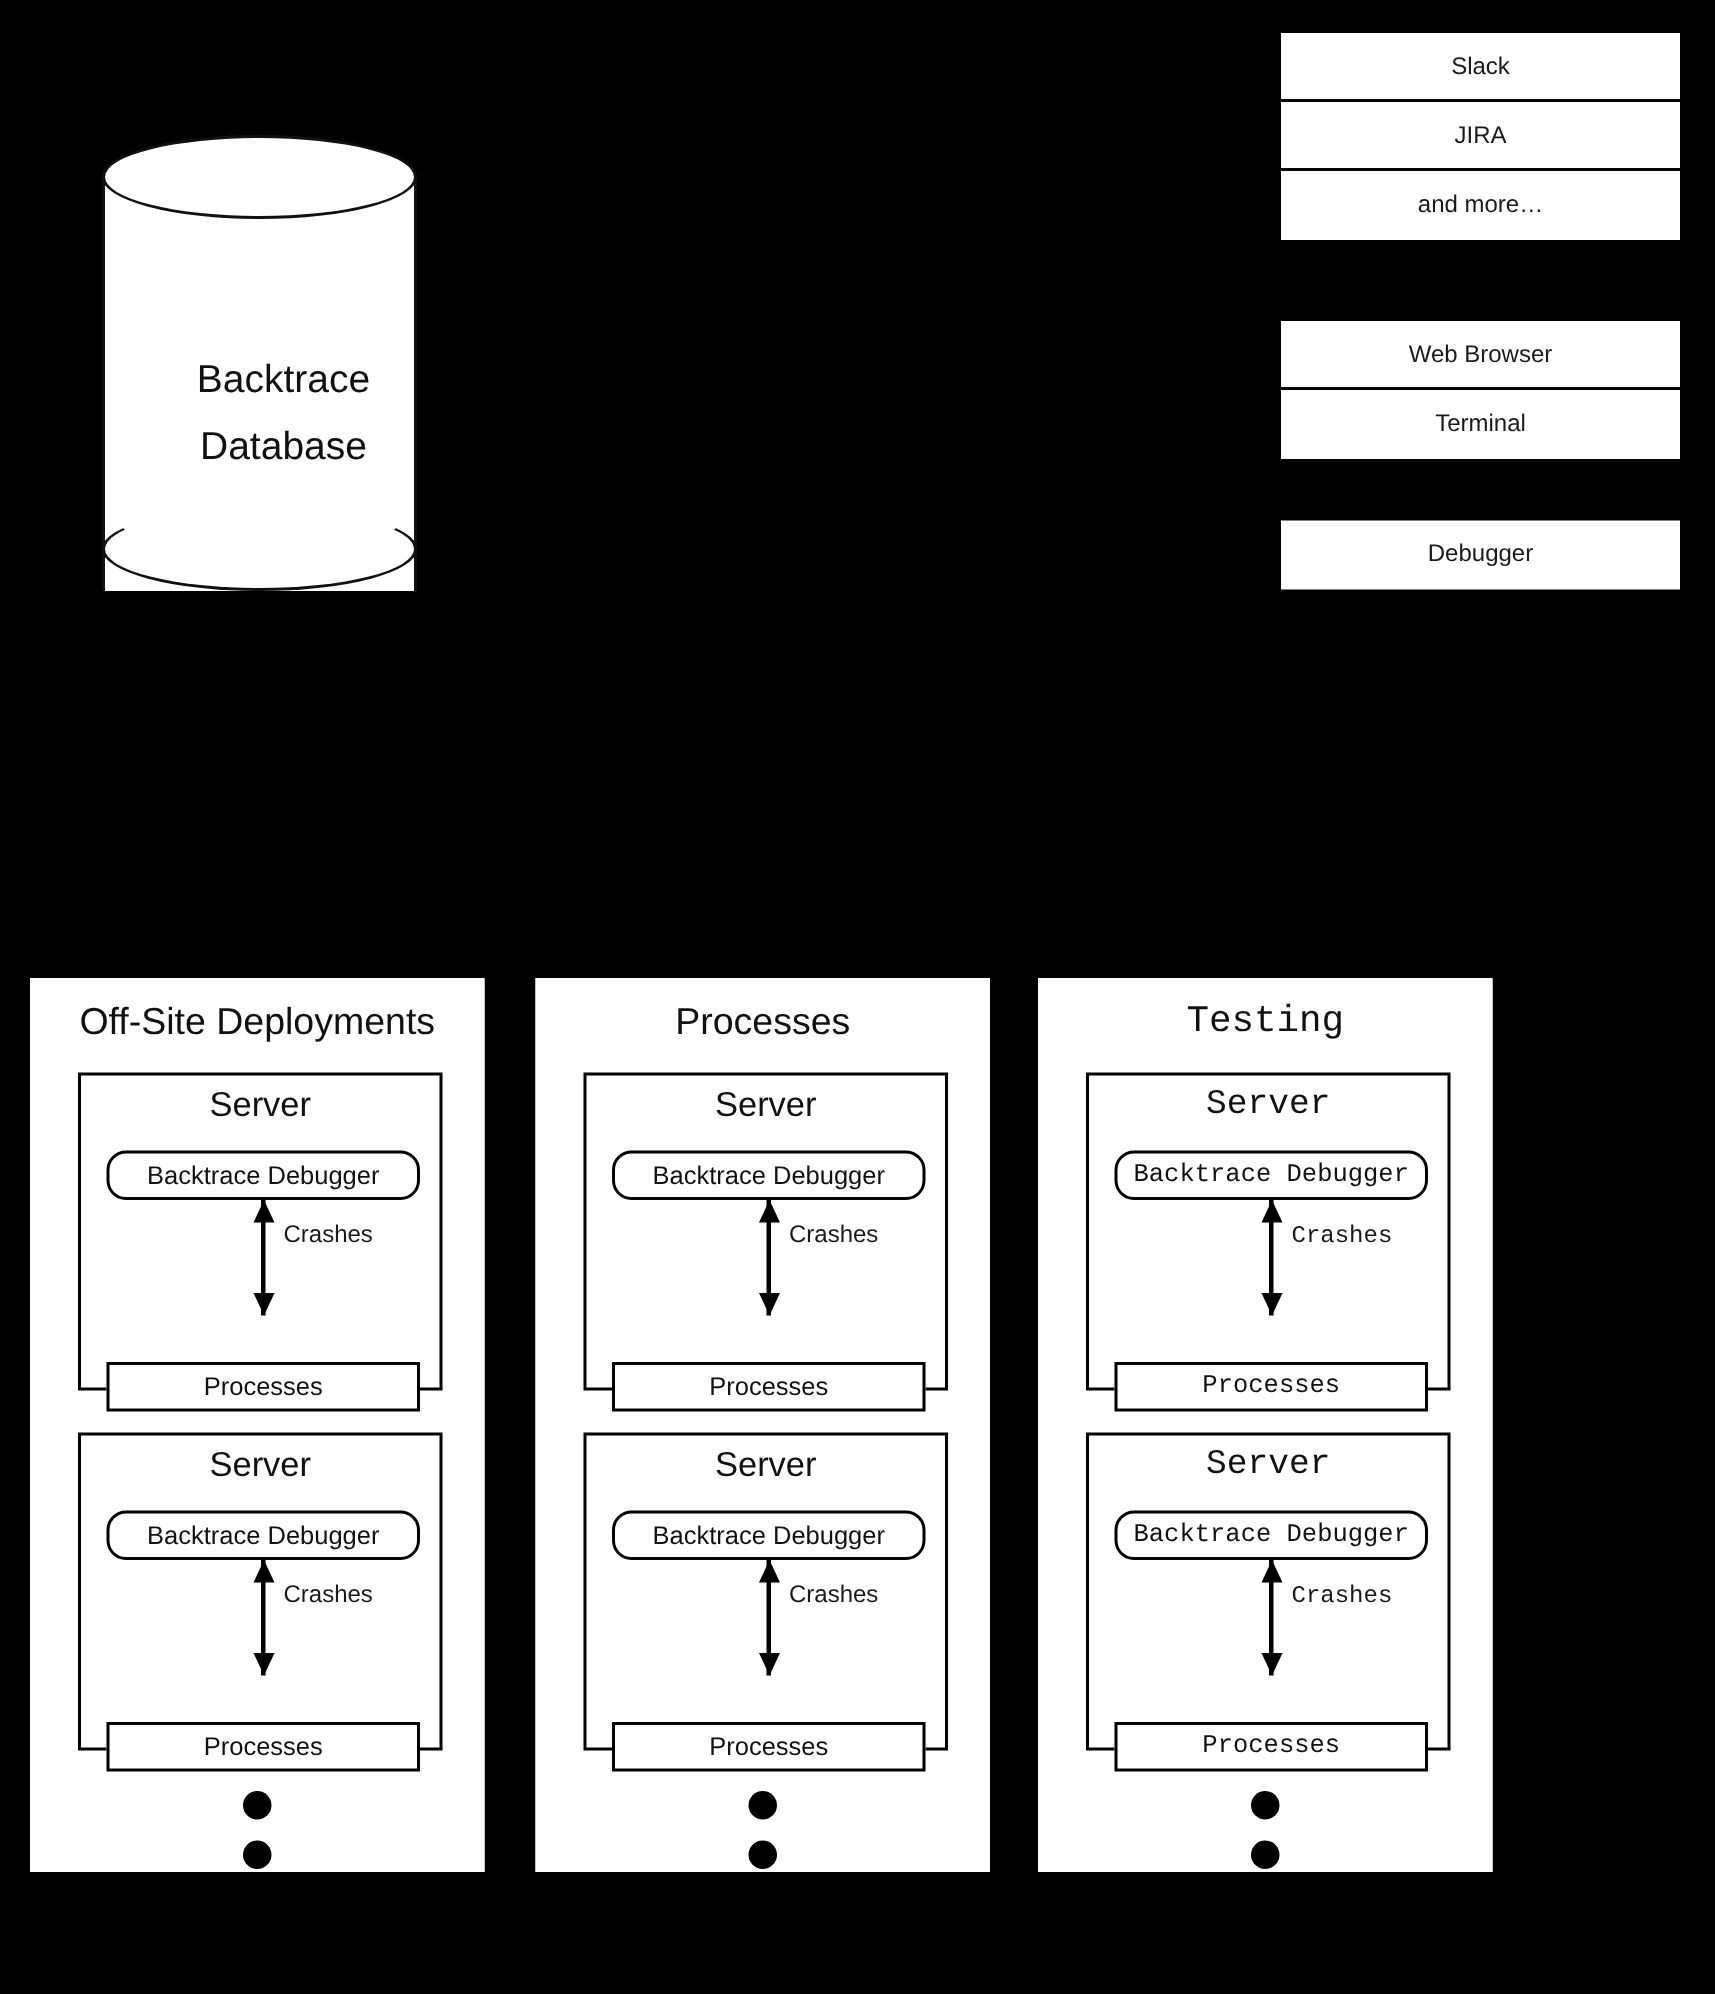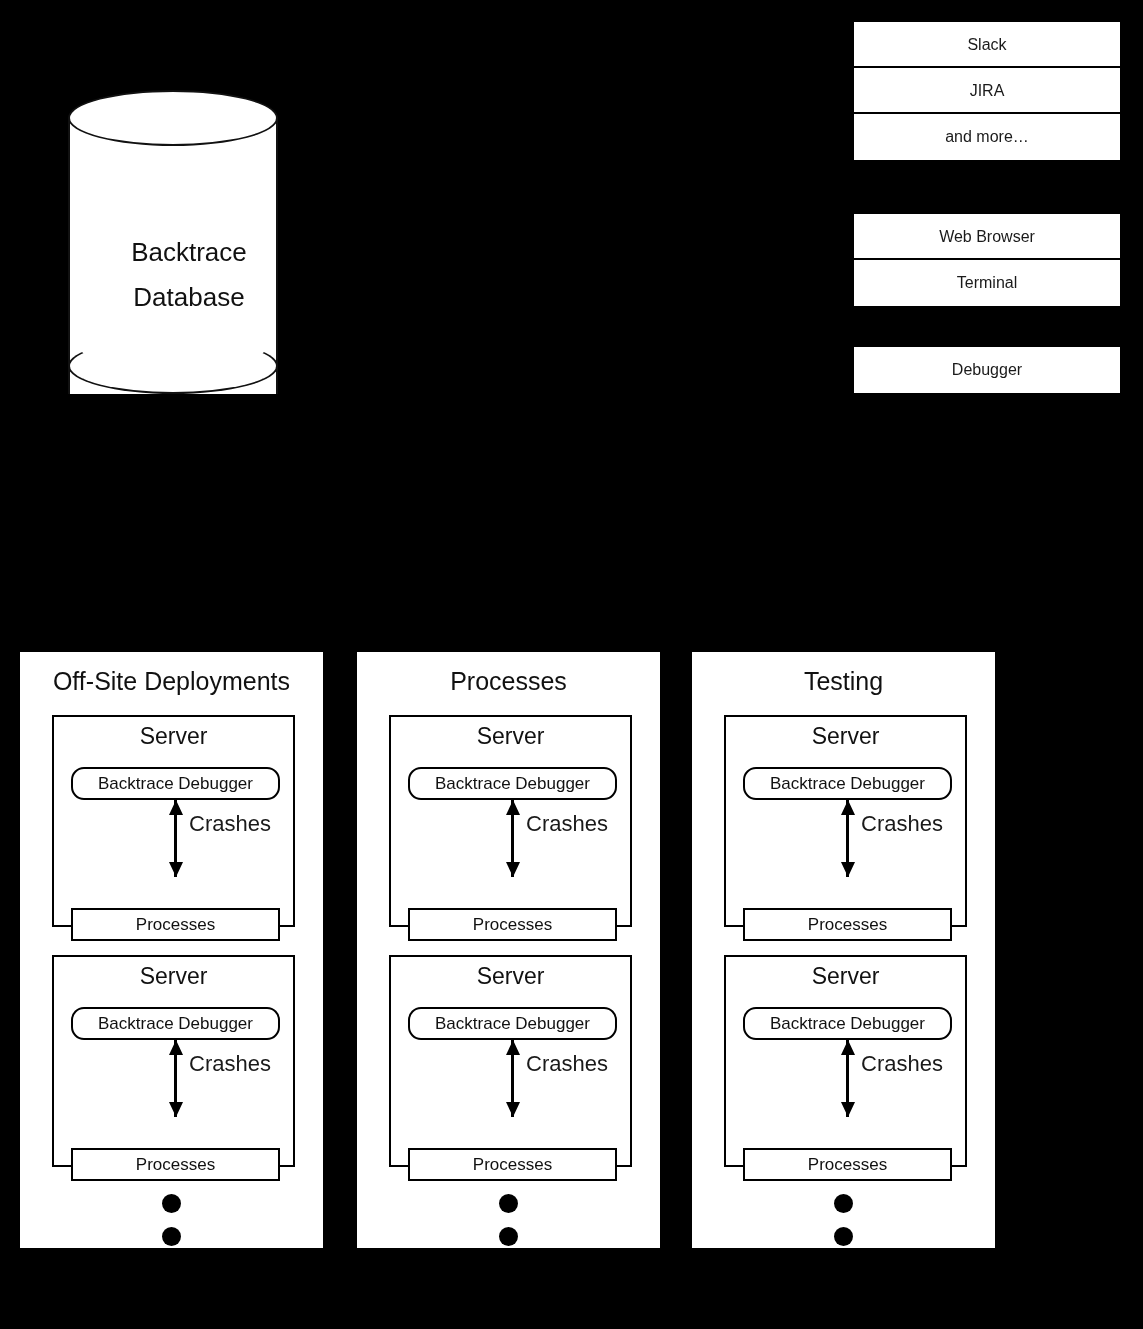--- a/index.html
+++ b/index.html
@@ -102,21 +102,21 @@
     position: absolute;
     top: 652px;
     width: 303px;
     height: 596px;
     background: #ffffff;
     border: 2px solid #ffffff;
     box-sizing: border-box;
   }
   #env-panel-0 { left: 20px; }
   #env-panel-1 { left: 357px; }
-  #env-panel-2 { left: 692px; }
+  #env-panel-2 { left: 692px; font-family: Liberation Mono, monospace; }
 
   .env-title {
     position: absolute;
     top: 10px;
     left: 0;
     width: 100%;
     text-align: center;
     font-size: 25px;
     line-height: 34px;
     color: #111;
@@ -192,21 +192,21 @@
     bottom: 0;
     width: 0; height: 0;
     border-left: 7px solid transparent;
     border-right: 7px solid transparent;
     border-top: 15px solid #000;
   }
   .arrow-label {
     position: absolute;
     left: 135px;
     top: 95px;
-    font-size: 22px;
+    font-size: 16px;
     line-height: 24px;
     color: #1a1a1a;
     white-space: nowrap;
   }
 
   
   .ellipsis {
     position: absolute;
     top: 540px;
     left: 0;

